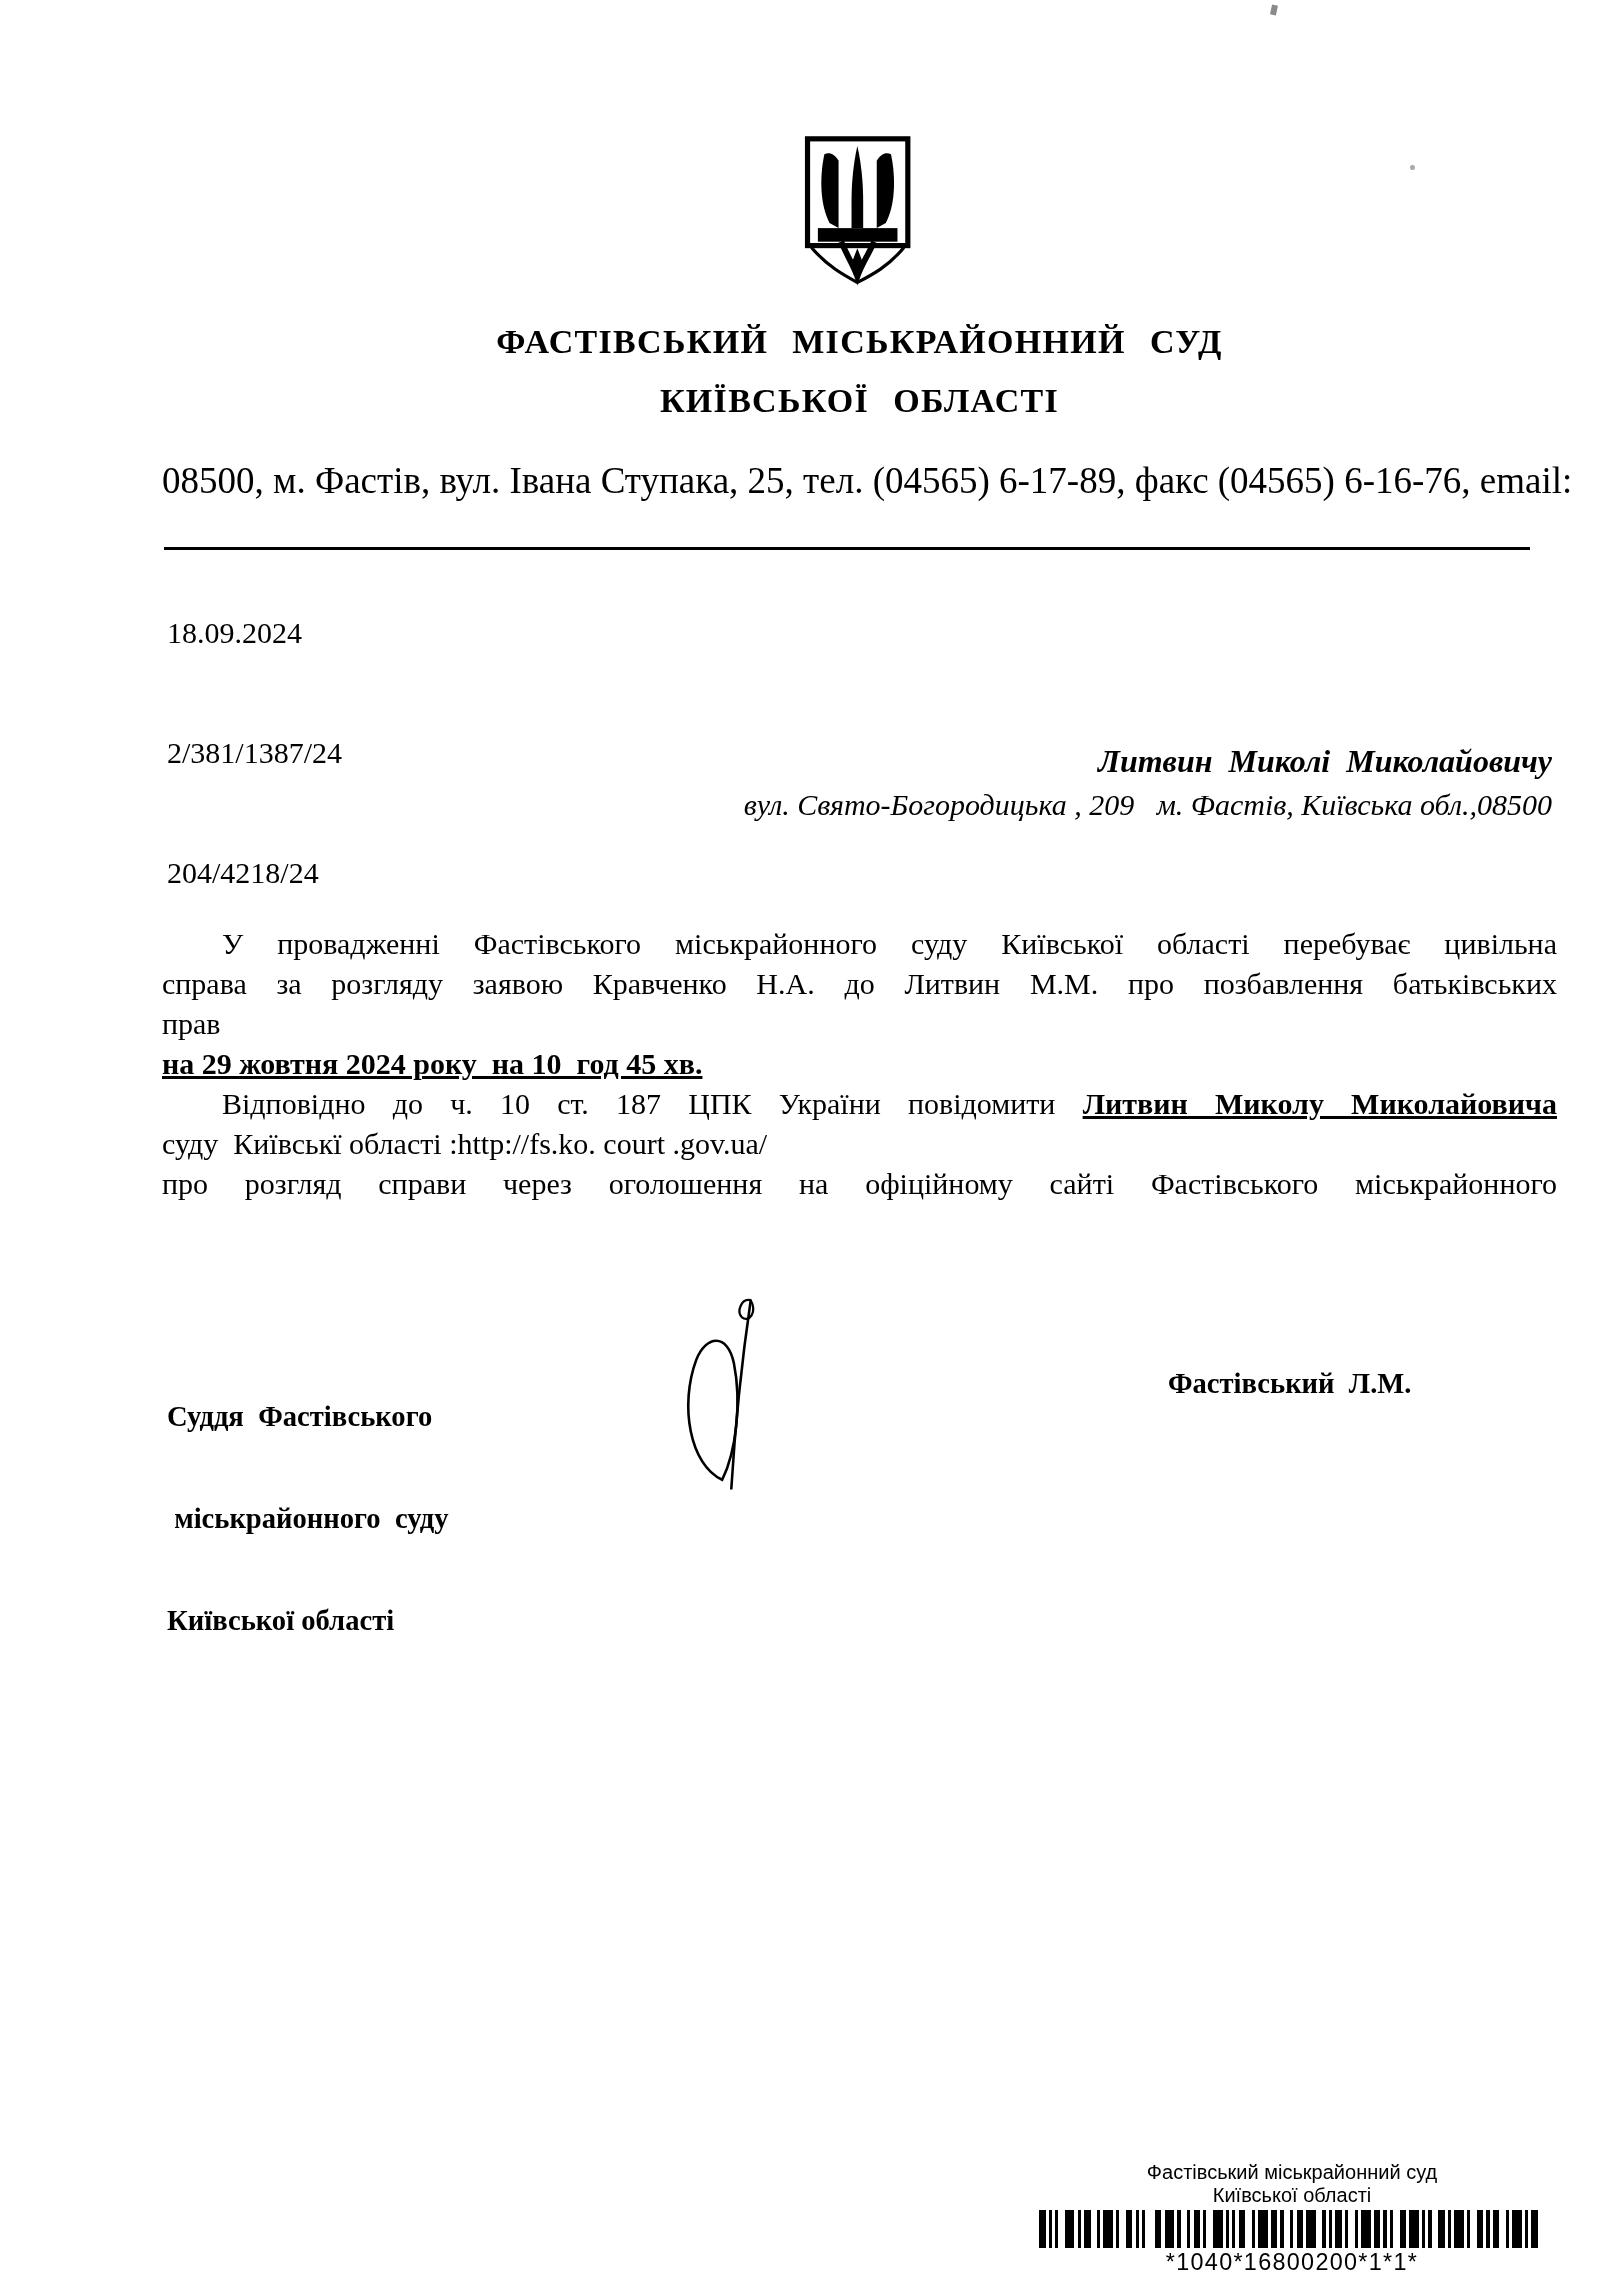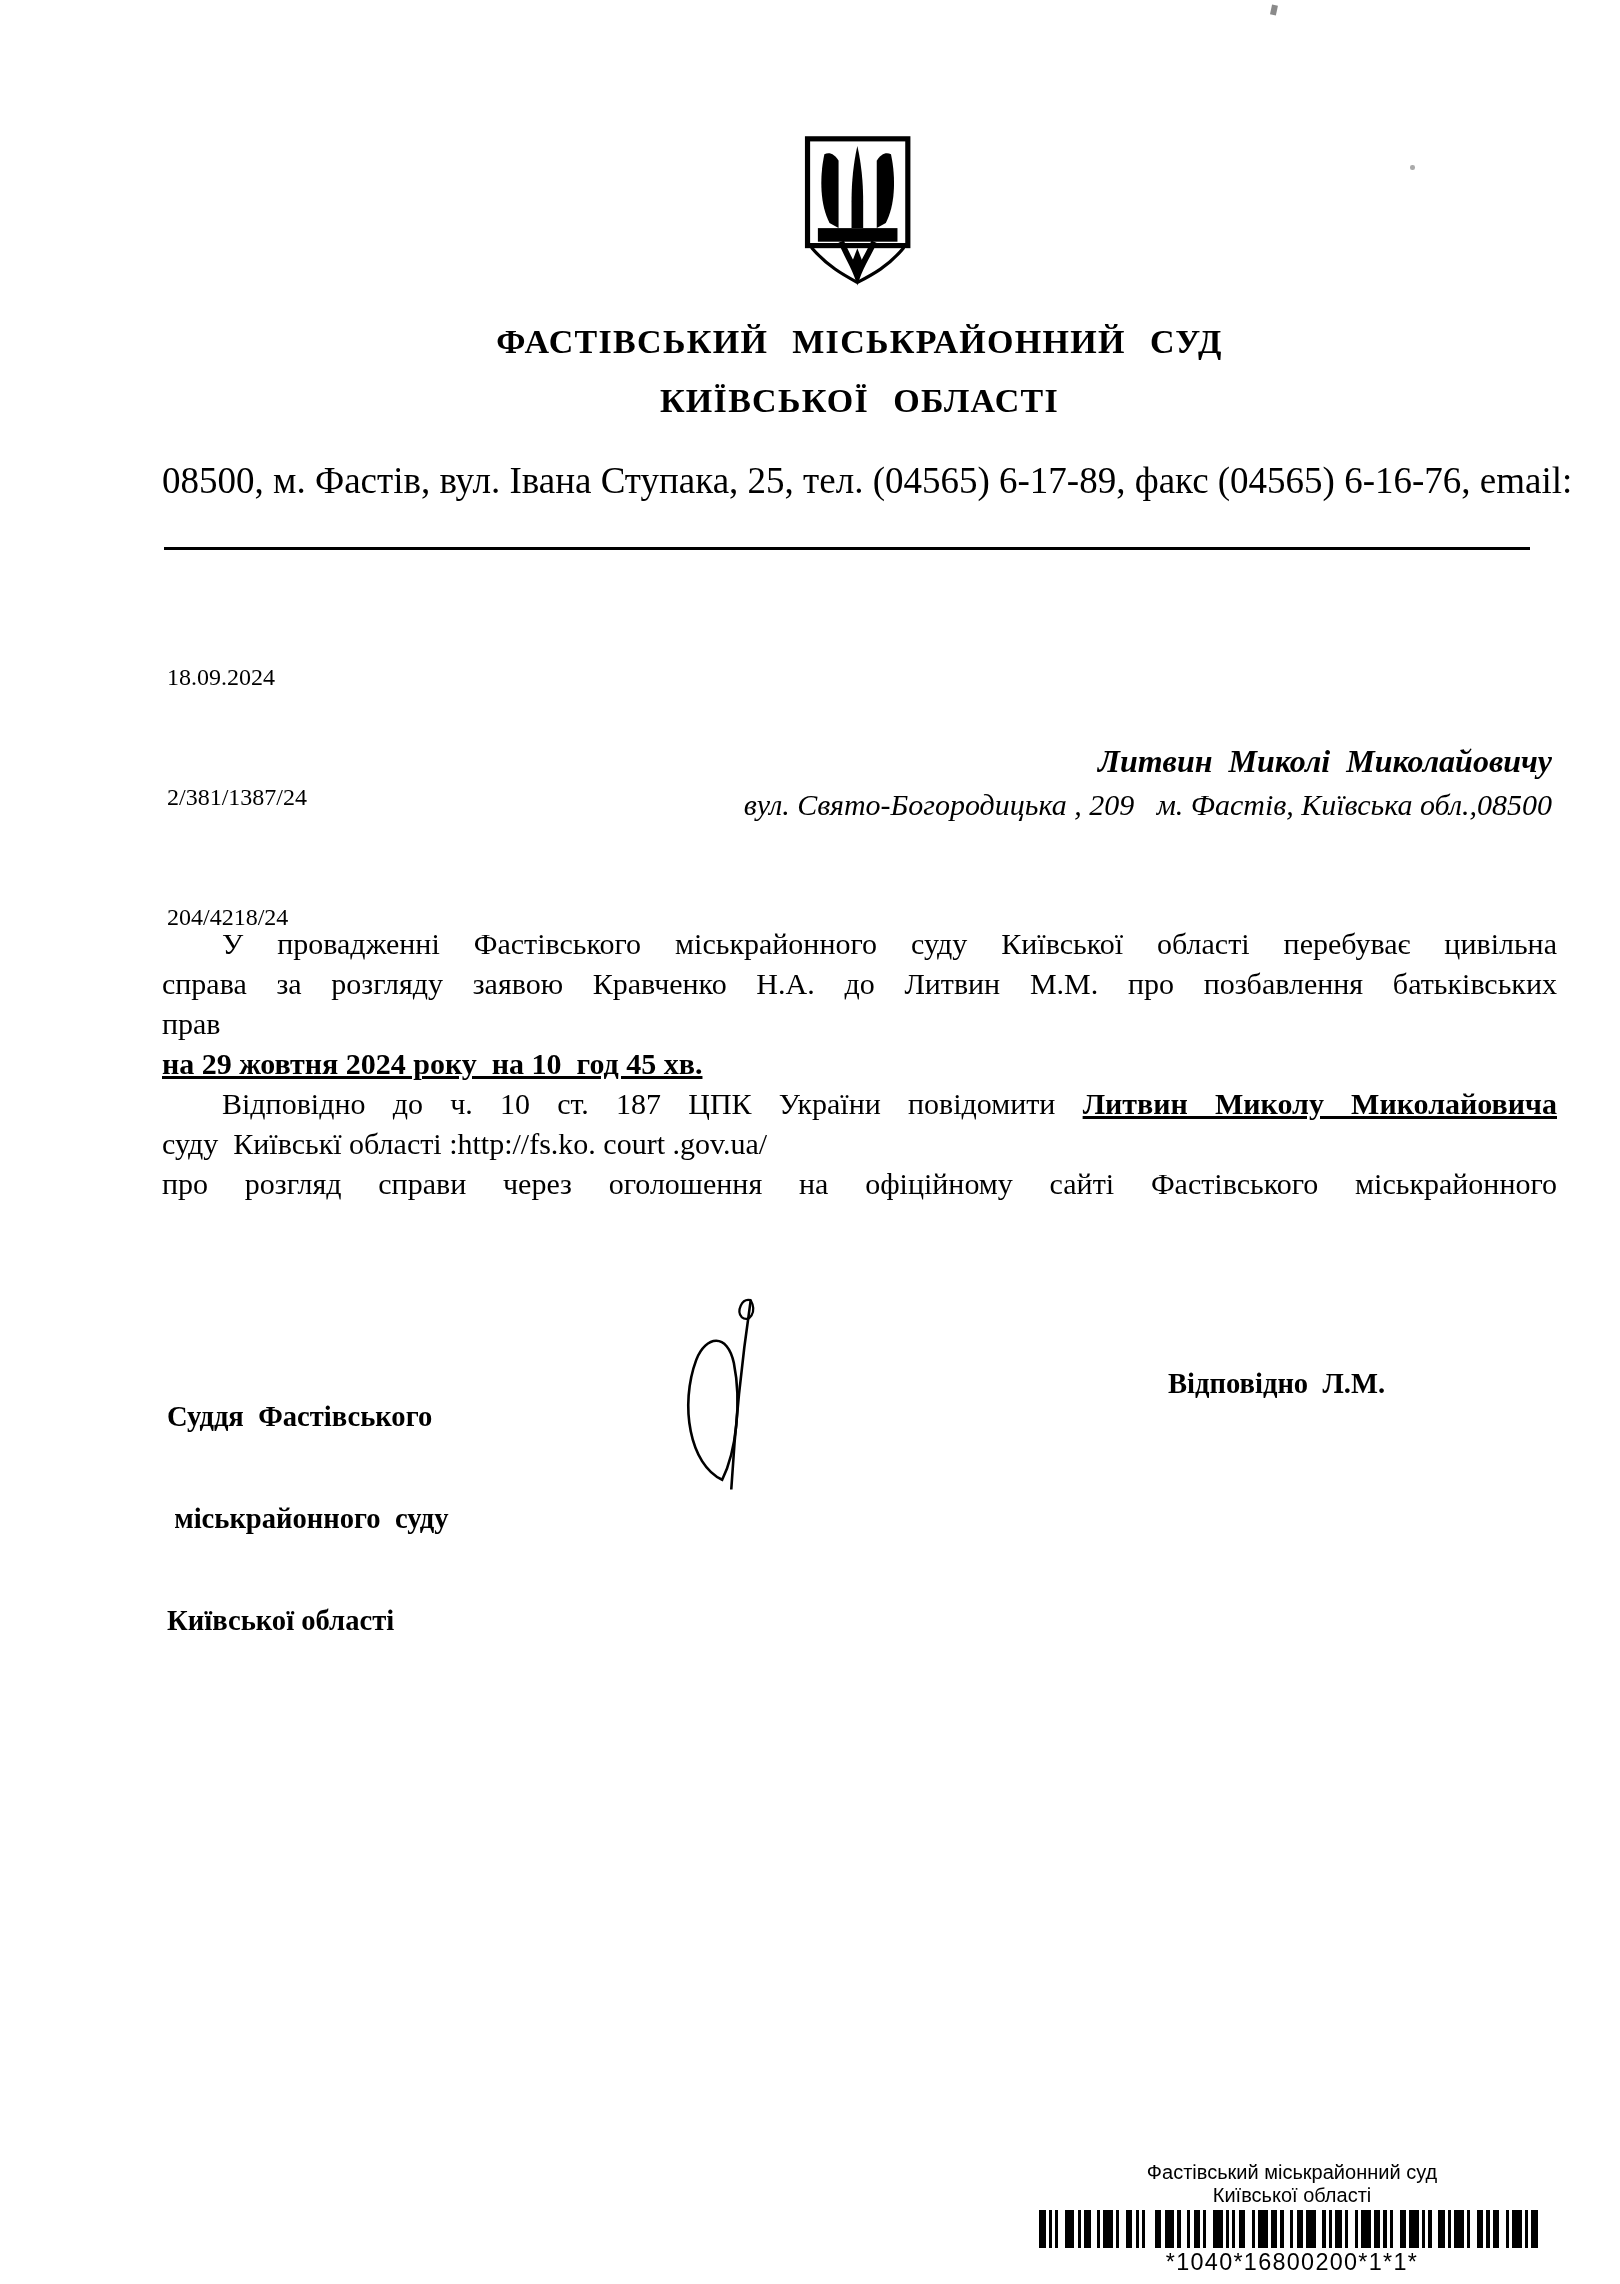--- a/index.html
+++ b/index.html
@@ -15,21 +15,21 @@
   .emblem{position:absolute;left:800px;top:133px;width:116px;height:154px;}
   .hline{position:absolute;left:162px;width:1395px;text-align:center;white-space:pre;}
   .court-title{font-weight:bold;font-size:34px;letter-spacing:1.3px;word-spacing:14.3px;}
   .t1{top:323px;}
   .t2{top:382px;}
   .addr{top:459px;font-size:37px;}
   .email-line{top:487px;font-size:30.5px;}
   .email-line span{border-bottom:2.6px solid #000;padding-bottom:1.3px;}
   .rule{position:absolute;left:164px;top:547px;width:1366px;height:2.6px;background:#000;}
   
-  .refs{position:absolute;left:167px;top:577px;font-size:24px;line-height:40px;white-space:pre;}
+  .refs{position:absolute;left:167px;top:533px;font-size:30px;line-height:40px;white-space:pre;}
   
   .recipient{position:absolute;left:552px;top:740px;width:1000px;text-align:right;font-style:italic;}
   .recipient .rname{font-weight:bold;font-size:32px;line-height:43px;white-space:pre;}
   .recipient .raddr{font-size:30px;line-height:43px;white-space:pre;}
   
   .body-block{position:absolute;left:162px;top:924px;width:1395px;font-size:30px;}
   .bl{height:40px;line-height:40px;overflow:hidden;}
   .just{text-align:justify;text-align-last:justify;}
   .ind{text-indent:60px;}
   .pre{white-space:pre;}
@@ -103,21 +103,21 @@
   </div>
 
   <div class="sign-mark">
     <svg width="156" height="201" viewBox="0 0 240 310" xmlns="http://www.w3.org/2000/svg">
       <path d="M128,285 C78,262 62,170 88,100 C103,62 136,58 146,105 C158,165 150,240 128,285 Z" fill="none" stroke="#000" stroke-width="4"></path>
       <path d="M172,8 C160,90 148,200 142,300" fill="none" stroke="#000" stroke-width="4"></path>
       <path d="M172,8 C182,26 170,44 158,34 C150,25 158,4 172,8 Z" fill="none" stroke="#000" stroke-width="3.5"></path>
     </svg>
   </div>
 
-  <div class="judge">Відповідно  Л.М.</div>
+  <div class="judge">Фастівський  Л.М.</div>
 
   <div class="footer">
     <div class="fc">Фастівський міськрайонний суд</div>
     <div class="fc">Київської області</div>
     <div class="barcode"><i style="width: 6.5px; margin-right: 3.2px;"></i><i style="width: 3.2px; margin-right: 3.2px;"></i><i style="width: 3.2px; margin-right: 6.5px;"></i><i style="width: 9.7px; margin-right: 3.2px;"></i><i style="width: 3.2px; margin-right: 3.2px;"></i><i style="width: 6.5px; margin-right: 6.5px;"></i><i style="width: 3.2px; margin-right: 3.2px;"></i><i style="width: 9.7px; margin-right: 3.2px;"></i><i style="width: 3.2px; margin-right: 6.5px;"></i><i style="width: 6.5px; margin-right: 3.2px;"></i><i style="width: 3.2px; margin-right: 3.2px;"></i><i style="width: 3.2px; margin-right: 9.7px;"></i><i style="width: 6.5px; margin-right: 3.2px;"></i><i style="width: 9.7px; margin-right: 3.2px;"></i><i style="width: 3.2px; margin-right: 6.5px;"></i><i style="width: 3.2px; margin-right: 3.2px;"></i><i style="width: 6.5px; margin-right: 3.2px;"></i><i style="width: 3.2px; margin-right: 6.5px;"></i><i style="width: 9.7px; margin-right: 3.2px;"></i><i style="width: 3.2px; margin-right: 3.2px;"></i><i style="width: 3.2px; margin-right: 3.2px;"></i><i style="width: 6.5px; margin-right: 6.5px;"></i><i style="width: 3.2px; margin-right: 3.2px;"></i><i style="width: 9.7px; margin-right: 3.2px;"></i><i style="width: 6.5px; margin-right: 3.2px;"></i><i style="width: 3.2px; margin-right: 6.5px;"></i><i style="width: 3.2px; margin-right: 3.2px;"></i><i style="width: 6.5px; margin-right: 3.2px;"></i><i style="width: 9.7px; margin-right: 6.5px;"></i><i style="width: 3.2px; margin-right: 3.2px;"></i><i style="width: 3.2px; margin-right: 3.2px;"></i><i style="width: 6.5px; margin-right: 3.2px;"></i><i style="width: 3.2px; margin-right: 6.5px;"></i><i style="width: 3.2px; margin-right: 3.2px;"></i><i style="width: 9.7px; margin-right: 3.2px;"></i><i style="width: 6.5px; margin-right: 3.2px;"></i><i style="width: 3.2px; margin-right: 3.2px;"></i><i style="width: 3.2px; margin-right: 6.5px;"></i><i style="width: 6.5px; margin-right: 3.2px;"></i><i style="width: 9.7px; margin-right: 3.2px;"></i><i style="width: 3.2px; margin-right: 3.2px;"></i><i style="width: 3.2px; margin-right: 6.5px;"></i><i style="width: 6.5px; margin-right: 3.2px;"></i><i style="width: 3.2px; margin-right: 3.2px;"></i><i style="width: 9.7px; margin-right: 3.2px;"></i><i style="width: 3.2px; margin-right: 6.5px;"></i><i style="width: 6.5px; margin-right: 3.2px;"></i><i style="width: 3.2px; margin-right: 3.2px;"></i><i style="width: 6.5px; margin-right: 6.5px;"></i><i style="width: 3.2px; margin-right: 3.2px;"></i><i style="width: 9.7px; margin-right: 3.2px;"></i><i style="width: 3.2px; margin-right: 3.2px;"></i><i style="width: 6.5px; margin-right: 0px;"></i></div>
     <div class="bval">*1040*16800200*1*1*</div>
   </div>
 
 </div>
 

